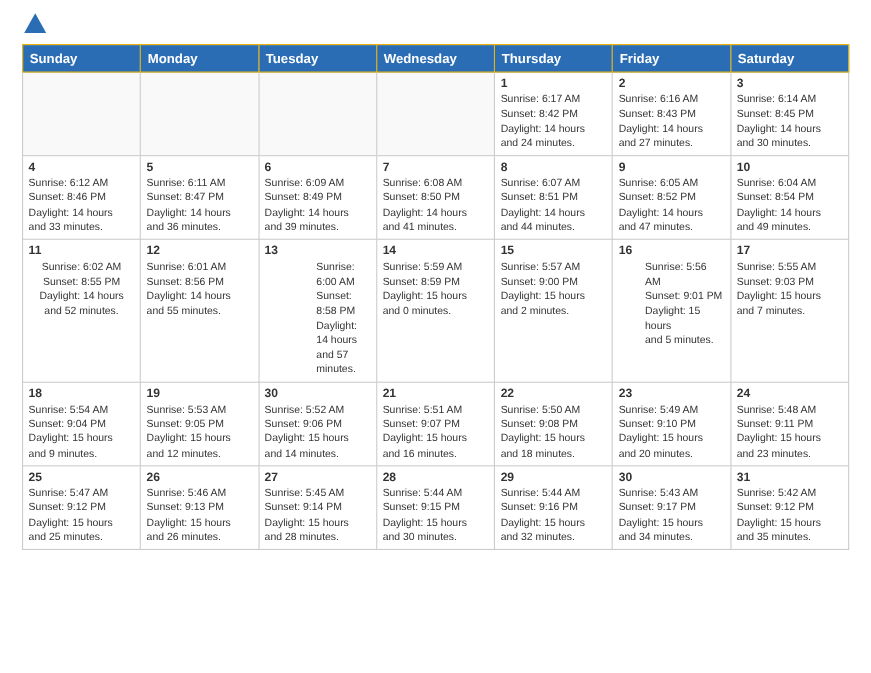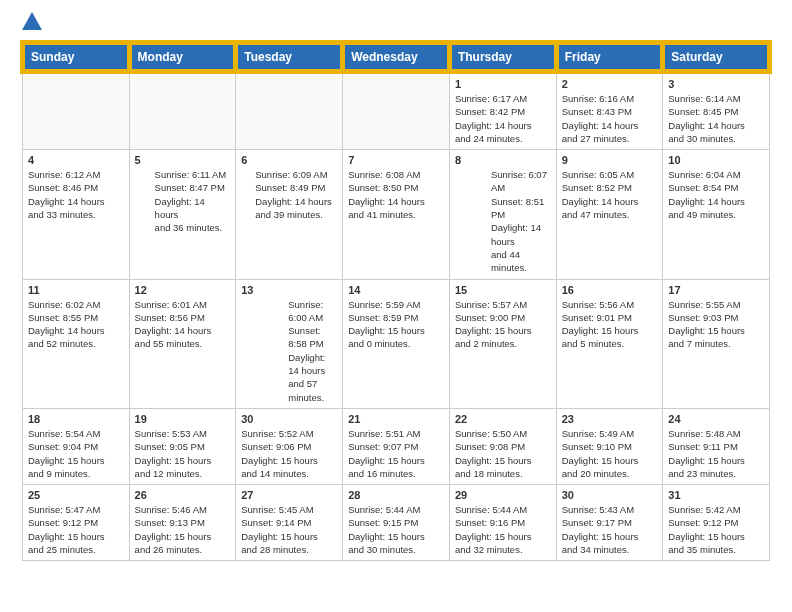--- a/index.html
+++ b/index.html
@@ -62,21 +62,21 @@
       width: 100%;
       border-collapse: collapse;
     }
     .calendar th {
       background-color: #2a6db5;
       color: #fff;
       font-size: 12px;
       font-weight: bold;
       padding: 5px 6px;
       text-align: left;
-      border: 5px solid #eab308;
+      border: 1px solid #eab308;
     }
     .calendar td {
       vertical-align: top;
       border: 1px solid #ccc;
       padding: 4px 5px;
       width: 107px;
       min-height: 80px;
       font-size: 10px;
       color: #333;
       background: #fff;
@@ -157,42 +157,42 @@
         <tr>
           <td>
             <span class="day-num">4</span>
             <div class="day-info" style="white-space: pre-line;">Sunrise: 6:12 AM
 Sunset: 8:46 PM
 Daylight: 14 hours
 and 33 minutes.</div>
           </td>
           <td>
             <span class="day-num">5</span>
-            <div class="day-info" style="white-space: pre-line; margin-left: 20px;">Sunrise: 6:11 AM
+            <div class="day-info" style="white-space: pre-line;">Sunrise: 6:11 AM
 Sunset: 8:47 PM
 Daylight: 14 hours
 and 36 minutes.</div>
           </td>
           <td>
             <span class="day-num">6</span>
-            <div class="day-info" style="white-space: pre-line; margin-left: 14px;">Sunrise: 6:09 AM
+            <div class="day-info" style="white-space: pre-line;">Sunrise: 6:09 AM
 Sunset: 8:49 PM
 Daylight: 14 hours
 and 39 minutes.</div>
           </td>
           <td>
             <span class="day-num">7</span>
             <div class="day-info" style="white-space: pre-line;">Sunrise: 6:08 AM
 Sunset: 8:50 PM
 Daylight: 14 hours
 and 41 minutes.</div>
           </td>
           <td>
             <span class="day-num">8</span>
-            <div class="day-info" style="white-space: pre-line; margin-left: 36px;">Sunrise: 6:07 AM
+            <div class="day-info" style="white-space: pre-line;">Sunrise: 6:07 AM
 Sunset: 8:51 PM
 Daylight: 14 hours
 and 44 minutes.</div>
           </td>
           <td>
             <span class="day-num">9</span>
             <div class="day-info" style="white-space: pre-line;">Sunrise: 6:05 AM
 Sunset: 8:52 PM
 Daylight: 14 hours
 and 47 minutes.</div>
@@ -201,21 +201,21 @@
             <span class="day-num">10</span>
             <div class="day-info" style="white-space: pre-line;">Sunrise: 6:04 AM
 Sunset: 8:54 PM
 Daylight: 14 hours
 and 49 minutes.</div>
           </td>
         </tr>
         <tr>
           <td>
             <span class="day-num">11</span>
-            <div class="day-info" style="white-space: pre-line;">Sunrise: 6:02 AM
+            <div class="day-info" style="white-space: pre-line; text-align: center;">Sunrise: 6:02 AM
 Sunset: 8:55 PM
 Daylight: 14 hours
 and 52 minutes.</div>
           </td>
           <td>
             <span class="day-num">12</span>
             <div class="day-info" style="white-space: pre-line;">Sunrise: 6:01 AM
 Sunset: 8:56 PM
 Daylight: 14 hours
 and 55 minutes.</div>
@@ -236,21 +236,21 @@
           </td>
           <td>
             <span class="day-num">15</span>
             <div class="day-info" style="white-space: pre-line;">Sunrise: 5:57 AM
 Sunset: 9:00 PM
 Daylight: 15 hours
 and 2 minutes.</div>
           </td>
           <td>
             <span class="day-num">16</span>
-            <div class="day-info" style="white-space: pre-line;">Sunrise: 5:56 AM
+            <div class="day-info" style="white-space: pre-line; margin-left: 24px;">Sunrise: 5:56 AM
 Sunset: 9:01 PM
 Daylight: 15 hours
 and 5 minutes.</div>
           </td>
           <td>
             <span class="day-num">17</span>
             <div class="day-info" style="white-space: pre-line;">Sunrise: 5:55 AM
 Sunset: 9:03 PM
 Daylight: 15 hours
 and 7 minutes.</div>

